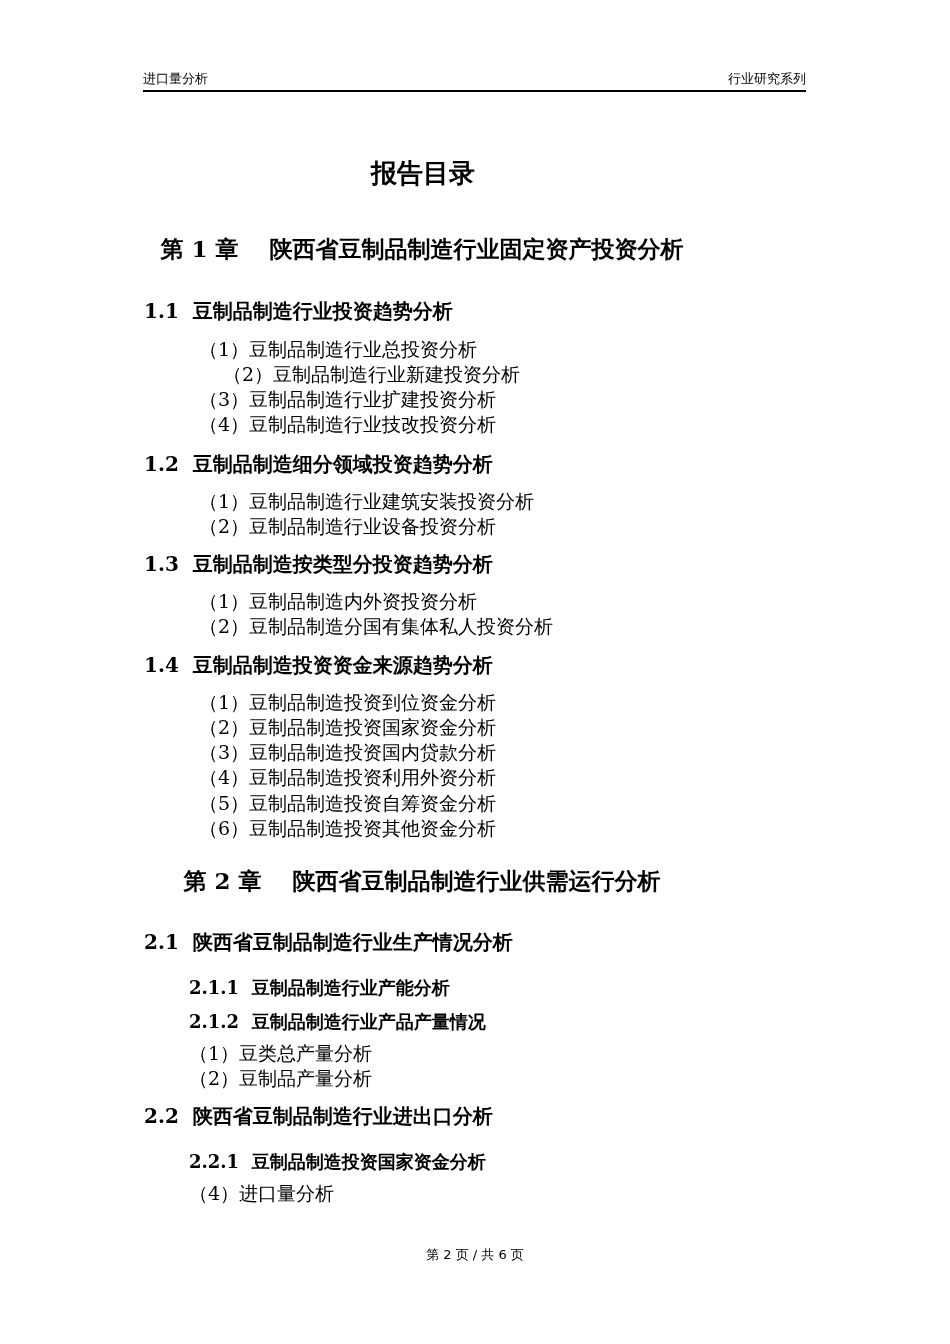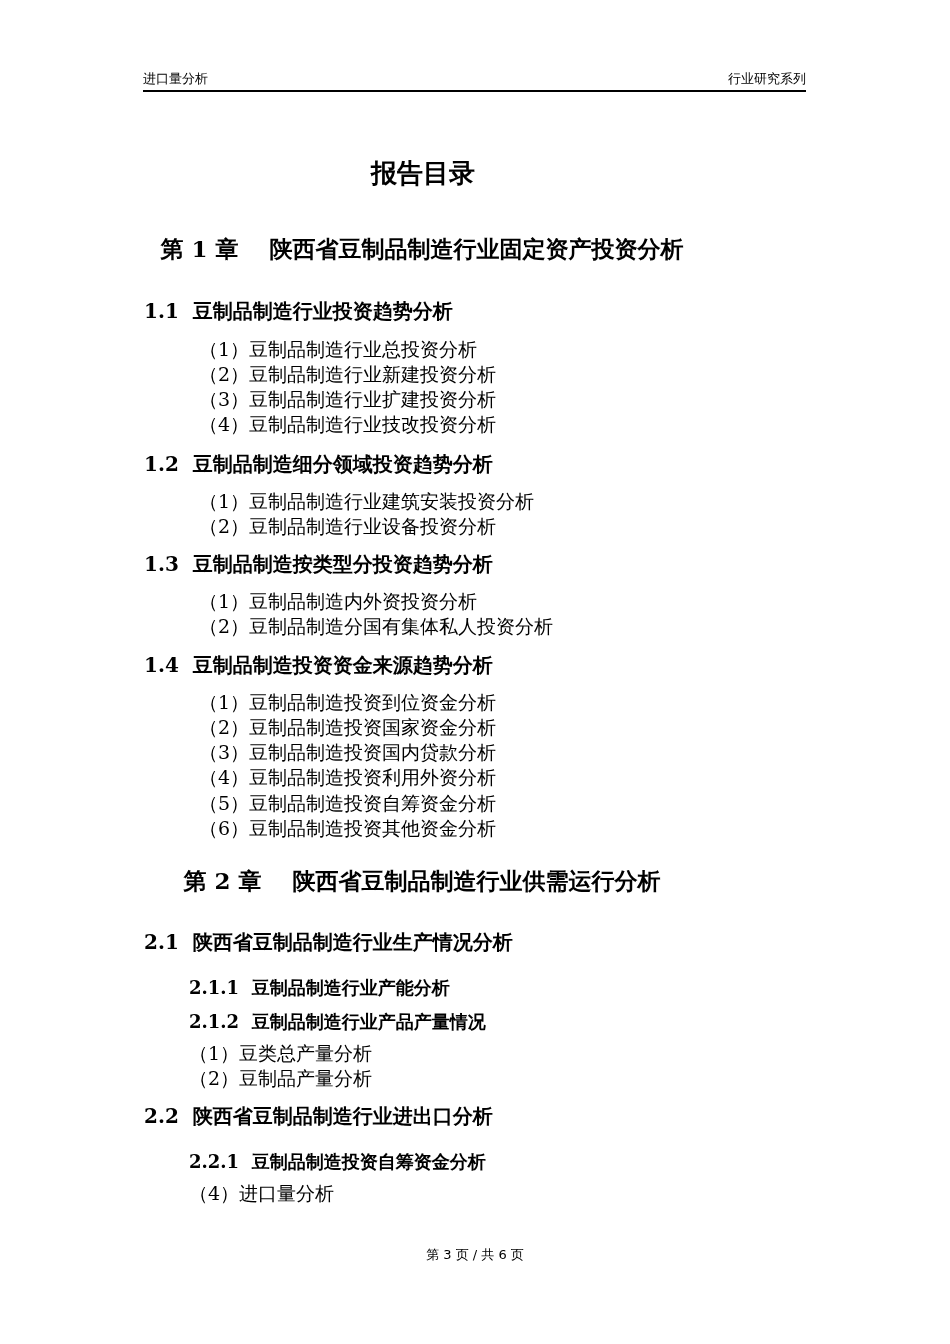--- a/index.html
+++ b/index.html
@@ -22,21 +22,21 @@
   <span class="left">进口量分析</span>
   <span class="right">行业研究系列</span>
 </div>
 
 <div class="title">报告目录</div>
 
 <div class="chapter" style="top:234px;">第 1 章　 陕西省豆制品制造行业固定资产投资分析</div>
 
 <div class="sec" style="top:298px;">1.1  豆制品制造行业投资趋势分析</div>
 <div class="item" style="top:337px;">（1）豆制品制造行业总投资分析</div>
-<div class="item" style="top:362px;">（2）豆制品制造行业新建投资分析</div>
+<div class="item" style="top:362px;margin-left:24px;">（2）豆制品制造行业新建投资分析</div>
 <div class="item" style="top:387px;">（3）豆制品制造行业扩建投资分析</div>
 <div class="item" style="top:412px;">（4）豆制品制造行业技改投资分析</div>
 
 <div class="sec" style="top:451px;">1.2  豆制品制造细分领域投资趋势分析</div>
 <div class="item" style="top:489px;">（1）豆制品制造行业建筑安装投资分析</div>
 <div class="item" style="top:514px;">（2）豆制品制造行业设备投资分析</div>
 
 <div class="sec" style="top:551px;">1.3  豆制品制造按类型分投资趋势分析</div>
 <div class="item" style="top:589px;">（1）豆制品制造内外资投资分析</div>
 <div class="item" style="top:614px;">（2）豆制品制造分国有集体私人投资分析</div>
@@ -51,16 +51,16 @@
 
 <div class="chapter" style="top:866px;">第 2 章　 陕西省豆制品制造行业供需运行分析</div>
 
 <div class="sec" style="top:929px;">2.1  陕西省豆制品制造行业生产情况分析</div>
 <div class="subsec" style="top:976px;">2.1.1  豆制品制造行业产能分析</div>
 <div class="subsec" style="top:1010px;">2.1.2  豆制品制造行业产品产量情况</div>
 <div class="item l2" style="top:1041px;">（1）豆类总产量分析</div>
 <div class="item l2" style="top:1066px;">（2）豆制品产量分析</div>
 
 <div class="sec" style="top:1103px;">2.2  陕西省豆制品制造行业进出口分析</div>
-<div class="subsec" style="top:1150px;">2.2.1  豆制品制造投资自筹资金分析</div>
+<div class="subsec" style="top:1150px;">2.2.1  豆制品制造投资国家资金分析</div>
 <div class="item l2" style="top:1181px;">（4）进口量分析</div>
 
-<div class="footer">第 3 页 / 共 6 页</div>
+<div class="footer">第 2 页 / 共 6 页</div>
 
 </body></html>

